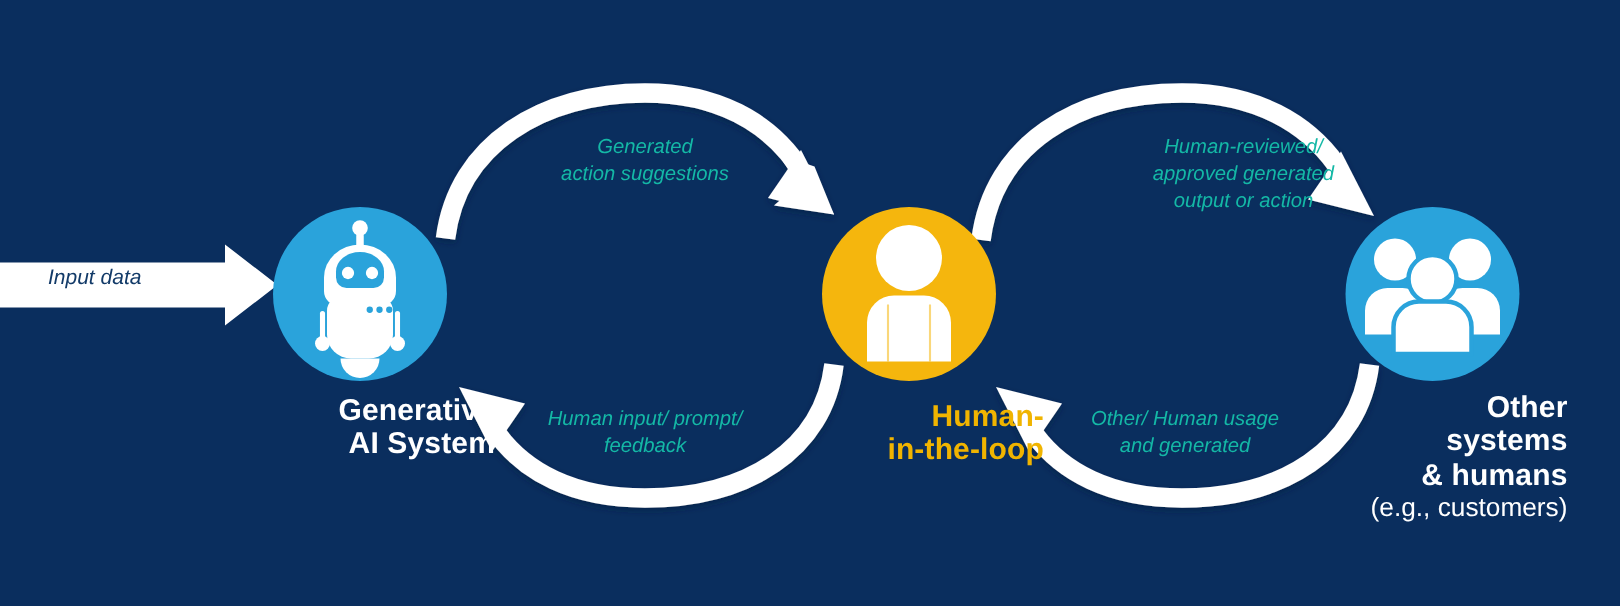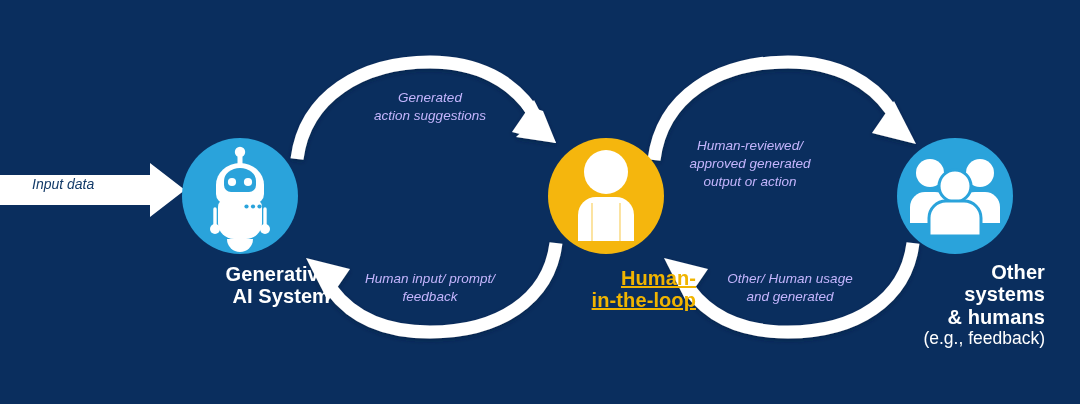--- a/index.html
+++ b/index.html
@@ -24,36 +24,36 @@
   }
   .node-label {
     position: absolute;
     text-align: right;
     font-weight: bold;
     line-height: 1.12;
     letter-spacing: .1px;
     color: #ffffff;
     font-size: 20px;
   }
-  .node-label.accent { color: #f0b400; text-decoration: underline; }
+  .node-label.accent { color: #f0b400; }
   .node-sub {
     display: block;
     font-weight: normal;
     font-size: 17.5px;
     color: #ffffff;
     letter-spacing: 0;
     margin-top: 1px;
   }
   .flow-label {
     position: absolute;
     text-align: center;
     font-style: italic;
     font-size: 13.5px;
     line-height: 1.32;
-    color: #c4b5fd;
+    color: #14b8a6;
   }
   .input-label {
     position: absolute;
     font-style: italic;
     font-size: 14px;
     color: #123a68;
     white-space: nowrap;
   }
 </style>
 </head>
@@ -156,21 +156,21 @@
     </g>
   </svg>
 
   <div class="input-label" style="left:32px; top:176px;">Input data</div>
 
   <div class="flow-label" style="left:350px; top:89px; width:160px;">
     <span>Generated</span><br>
     <span>action suggestions</span>
   </div>
 
-  <div class="flow-label" style="left:660px; top:89px; width:180px;margin-top:48px;">
+  <div class="flow-label" style="left:739px; top:89px; width:180px;">
     <span>Human-reviewed/</span><br>
     <span>approved generated</span><br>
     <span>output or action</span>
   </div>
 
   <div class="flow-label" style="left:340px; top:270px; width:180px;">
     <span>Human input/ prompt/</span><br>
     <span>feedback</span>
   </div>
 
@@ -186,16 +186,16 @@
 
   <div class="node-label accent" style="left:516px; top:267px; width:180px;">
     <span>Human-</span><br>
     <span>in-the-loop</span>
   </div>
 
   <div class="node-label" style="left:865px; top:261px; width:180px;">
     <span>Other</span><br>
     <span>systems</span><br>
     <span>&amp; humans</span>
-    <span class="node-sub">(e.g., feedback)</span>
+    <span class="node-sub">(e.g., customers)</span>
   </div>
 
 </div>
 
 </body></html>

